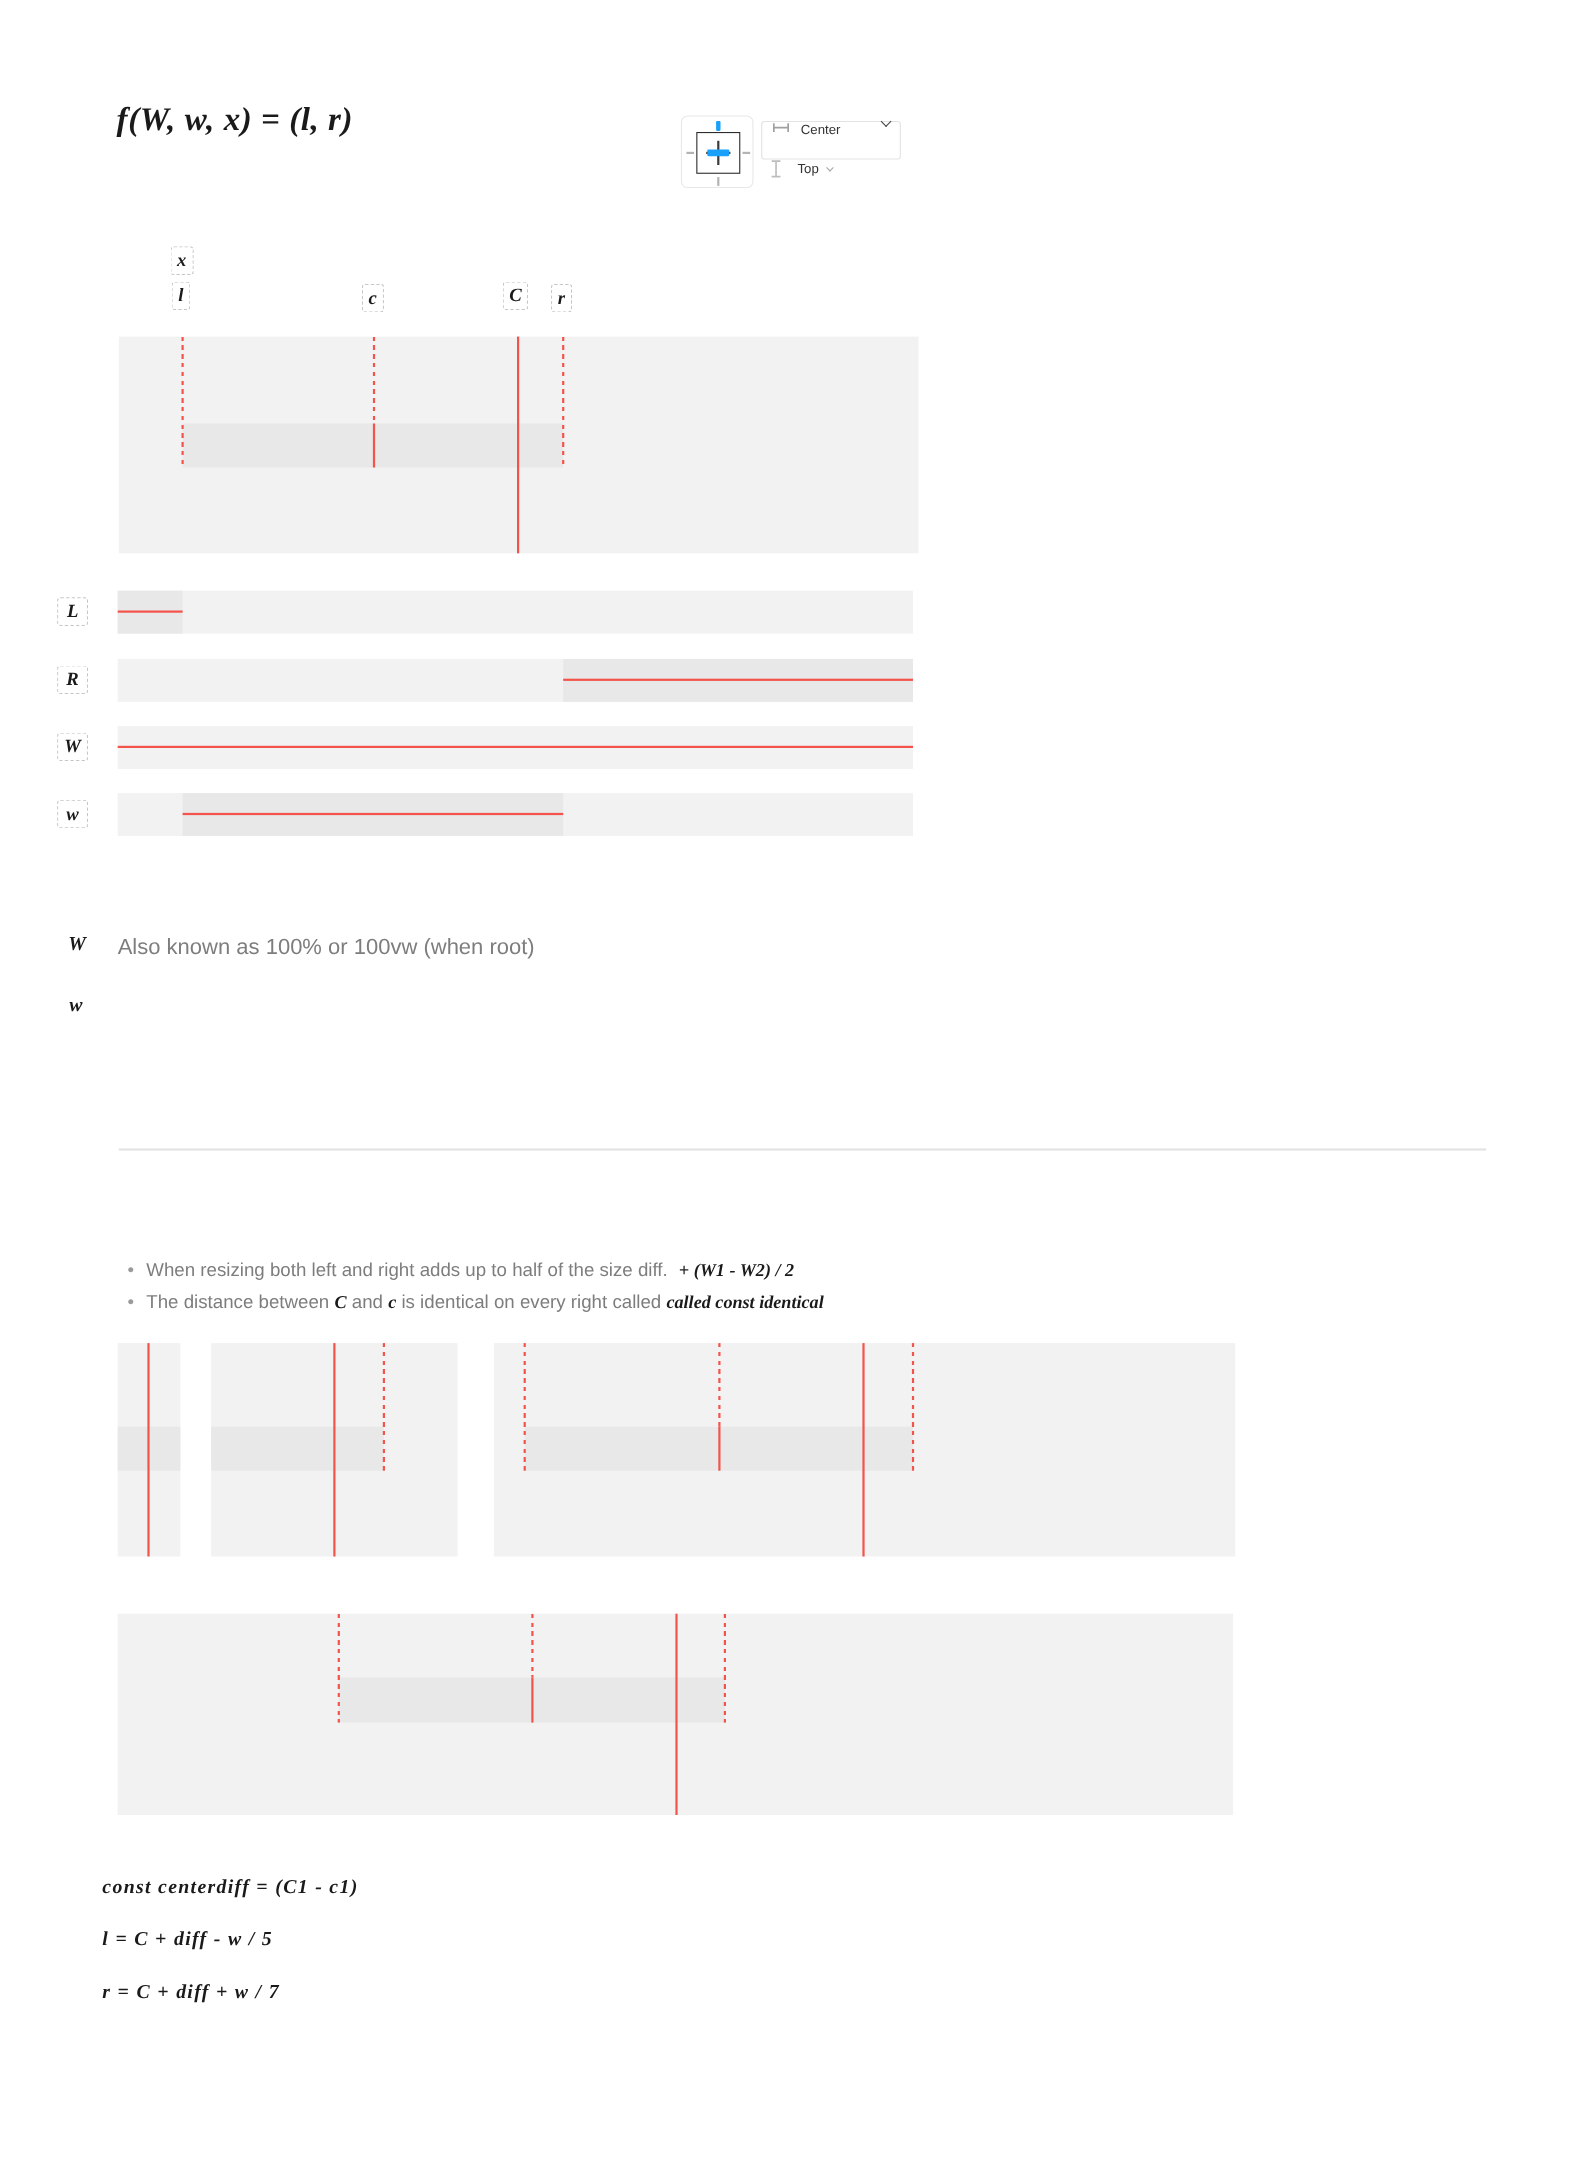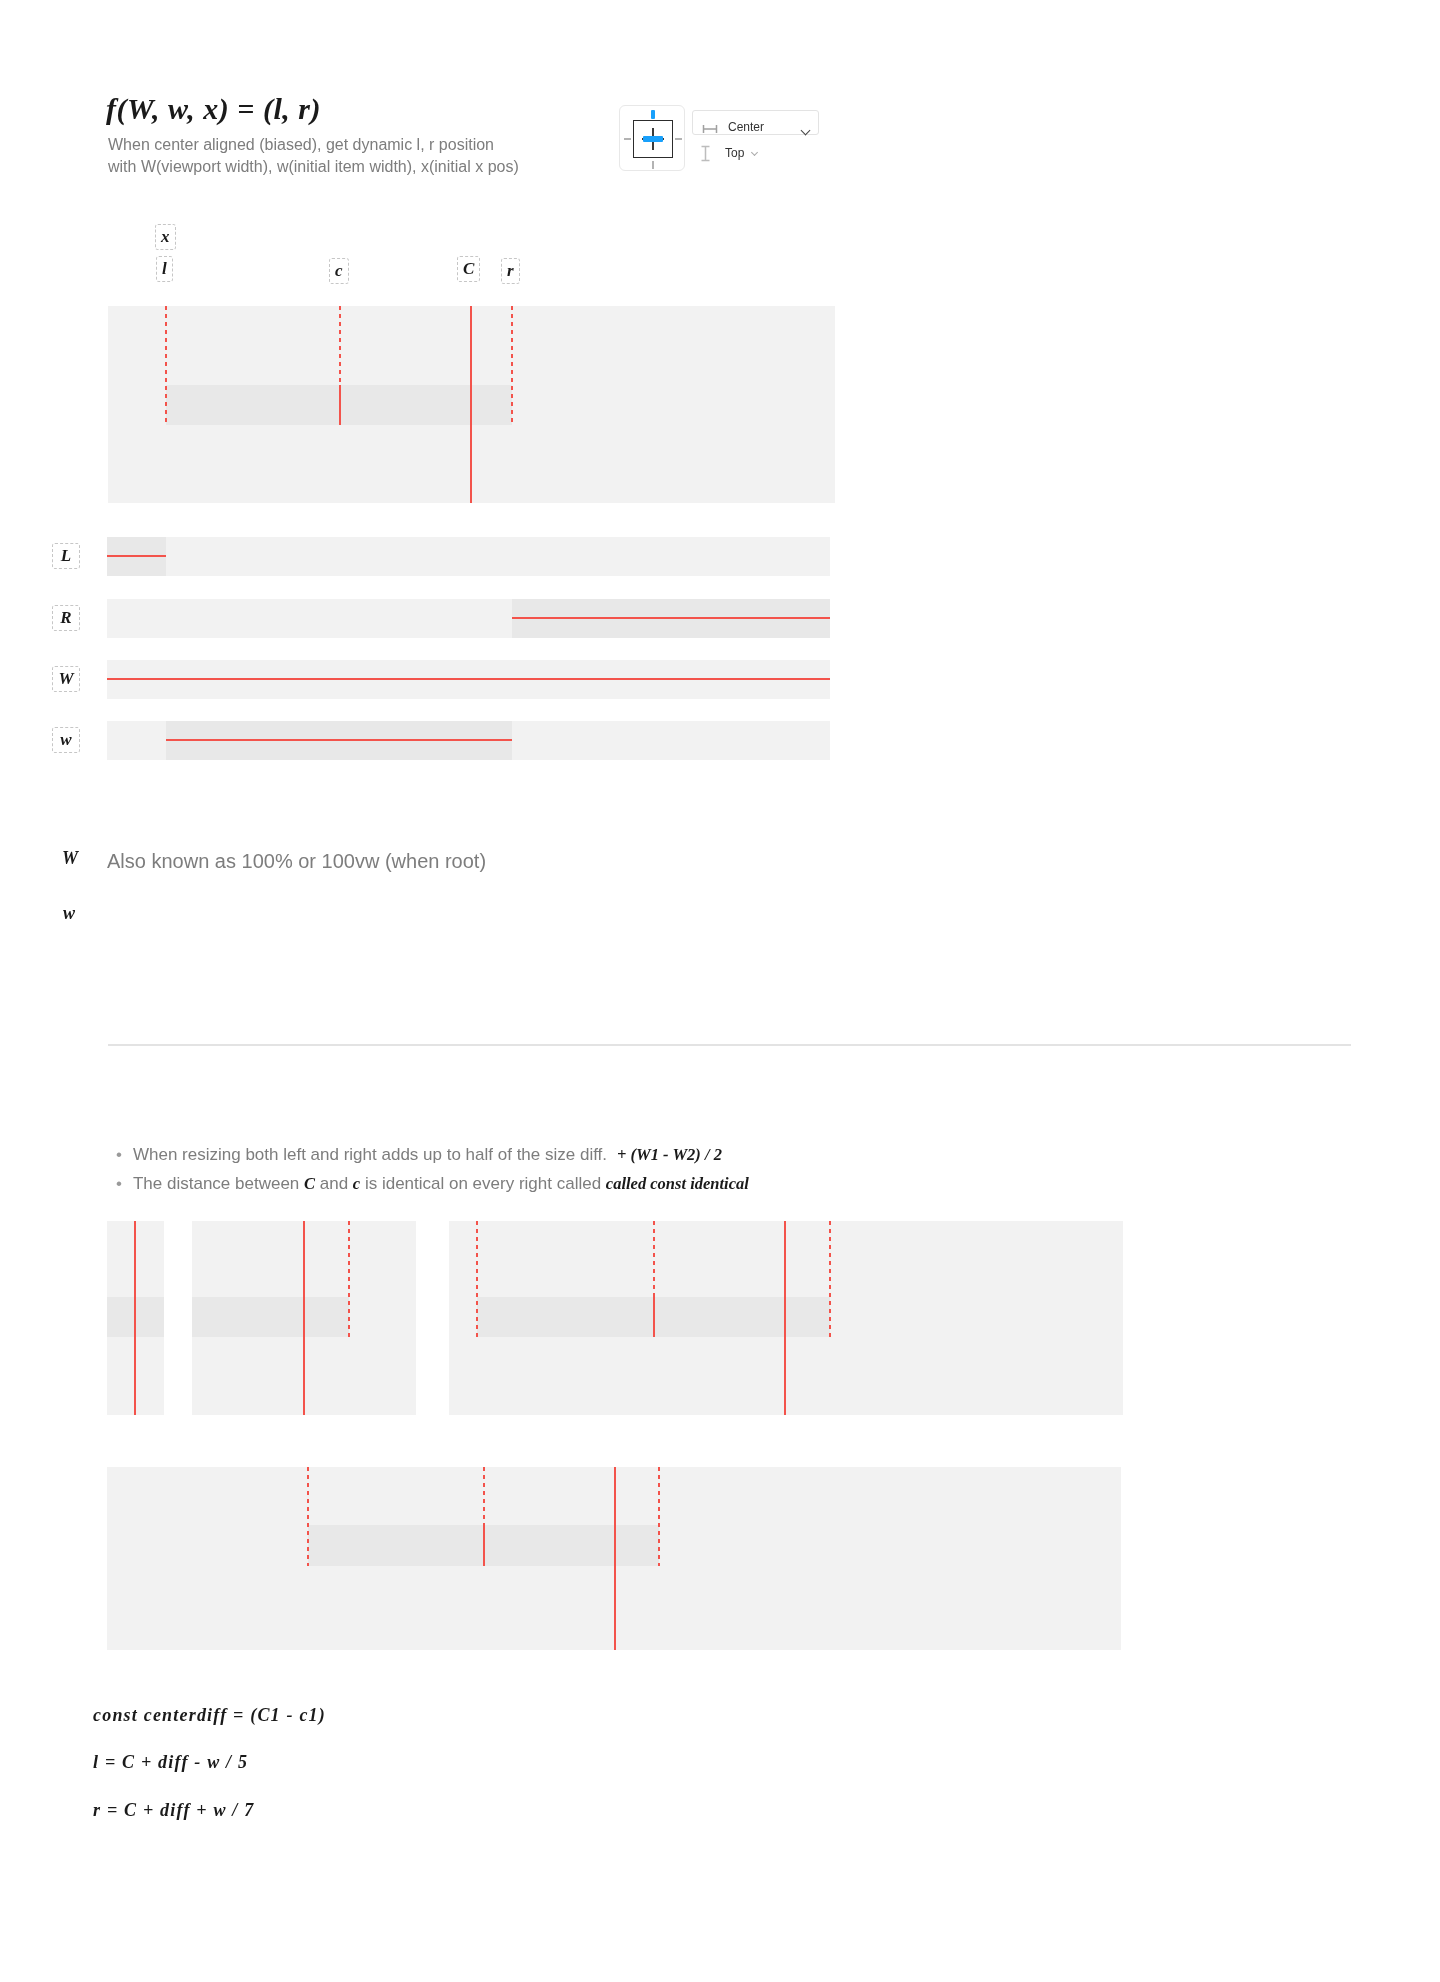--- a/index.html
+++ b/index.html
@@ -23,22 +23,22 @@
   .widget{left:619px;top:105px;width:66px;height:66px;border:1px solid #e8e8e8;border-radius:6px;background:#fff}
   .w-frame{position:absolute;left:13px;top:14px;width:40px;height:38px;border:1.5px solid #2c2c2c;background:#fff}
   .w-tick-top{position:absolute;left:31px;top:4px;width:4px;height:9px;background:var(--blue);border-radius:1px}
   .w-tick-bottom{position:absolute;left:32px;top:55px;width:2px;height:8px;background:#b3b3b3}
   .w-dash-left{position:absolute;left:4px;top:32px;width:7px;height:2px;background:#b3b3b3}
   .w-dash-right{position:absolute;left:55px;top:32px;width:7px;height:2px;background:#b3b3b3}
   .w-cross-v{position:absolute;left:32px;top:22px;width:2px;height:22px;background:#3a3a3a}
   .w-cross-h{position:absolute;left:22px;top:32px;width:22px;height:2px;background:#3a3a3a}
   .w-blue-bar{position:absolute;left:23px;top:30px;width:20px;height:6px;background:var(--blue);border-radius:1px}
 
-  .dropdown{left:692px;top:110px;width:127px;height:25px;border:1px solid var(--divider);border-radius:3px;
-    display:flex;align-items:flex-end;padding:0 9px;background:#fff}
+  .dropdown{left:692px;top:110px;width:127px;height:35px;border:1px solid var(--divider);border-radius:3px;
+    display:flex;align-items:flex-start;padding:0 9px;background:#fff}
   .dropdown .lbl{font-size:12px;color:#333;margin-left:10px}
   .dd-spacer{flex:1}
   .chev{display:inline-block;width:7px;height:7px;border-right:1.5px solid #444;border-bottom:1.5px solid #444;
     transform:rotate(45deg);margin-top:-4px}
   .chev.sm{width:5px;height:5px;border-color:#aaa;margin-left:8px;margin-top:-2px}
   .toprow{left:700px;top:143px;height:20px;display:flex;align-items:center}
   .toprow .lbl{font-size:12px;color:#333;margin-left:14px}
 
   
   .tag{position:absolute;border:1.5px dashed #c6c6c6;border-radius:3px;background:#fff;
@@ -66,24 +66,20 @@
   .b-formula{margin-left:10px}
 
   .formula{position:absolute;left:93px;font-size:18px;letter-spacing:1.2px}
 </style>
 </head>
 <body>
 
 <div class="page">
 
   <h1 class="abs serif title">f(W, w, x) = (l, r)</h1>
-  <div class="abs subtitle">
-    <div>When center aligned (biased), get dynamic l, r position</div>
-    <div>with W(viewport width), w(initial item width), x(initial x pos)</div>
-  </div>
 
   <div class="abs widget">
     <div class="w-frame"></div>
     <div class="w-tick-top"></div>
     <div class="w-tick-bottom"></div>
     <div class="w-dash-left"></div>
     <div class="w-dash-right"></div>
     <div class="w-cross-v"></div>
     <div class="w-cross-h"></div>
     <div class="w-blue-bar"></div>

